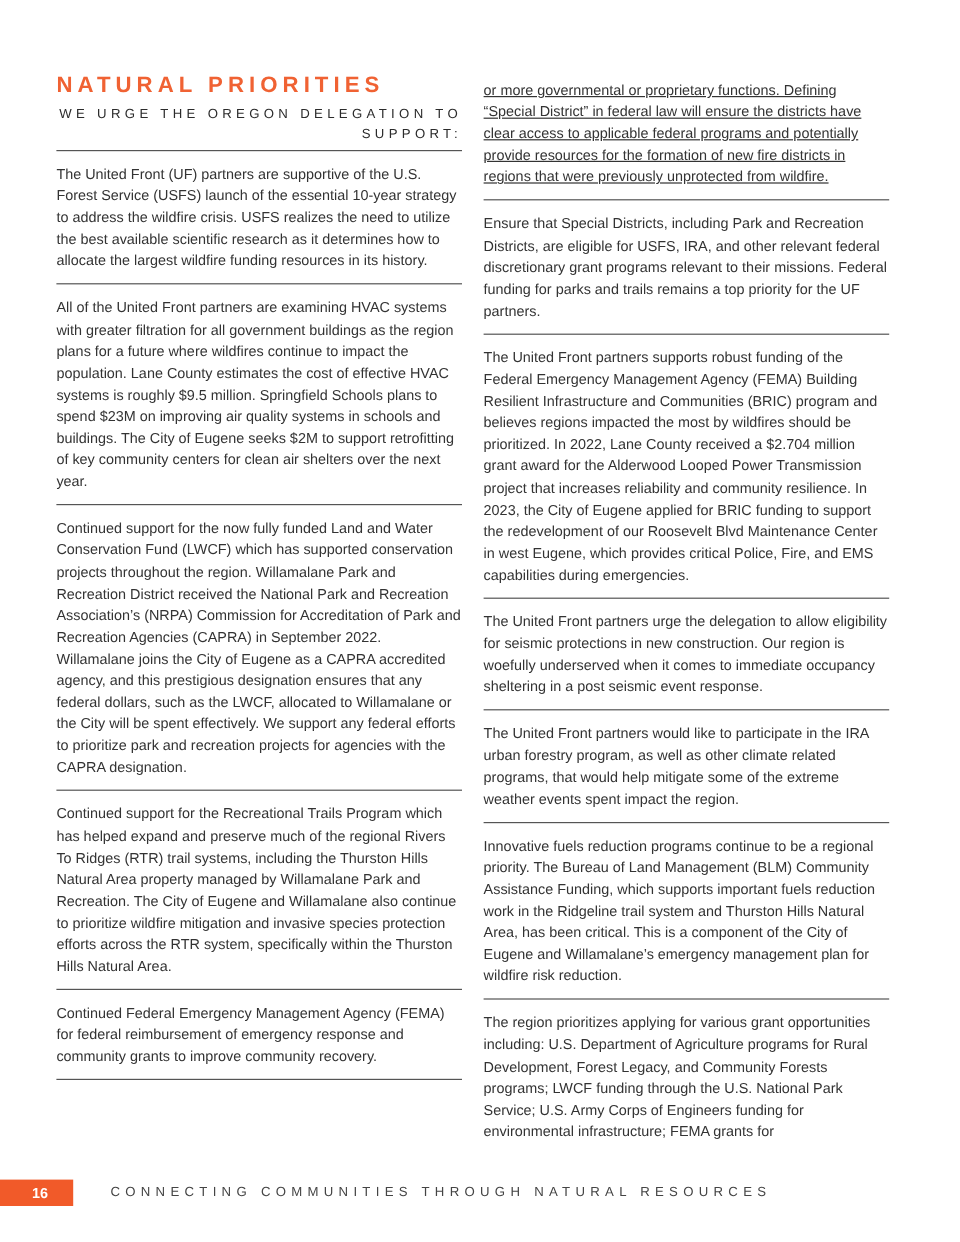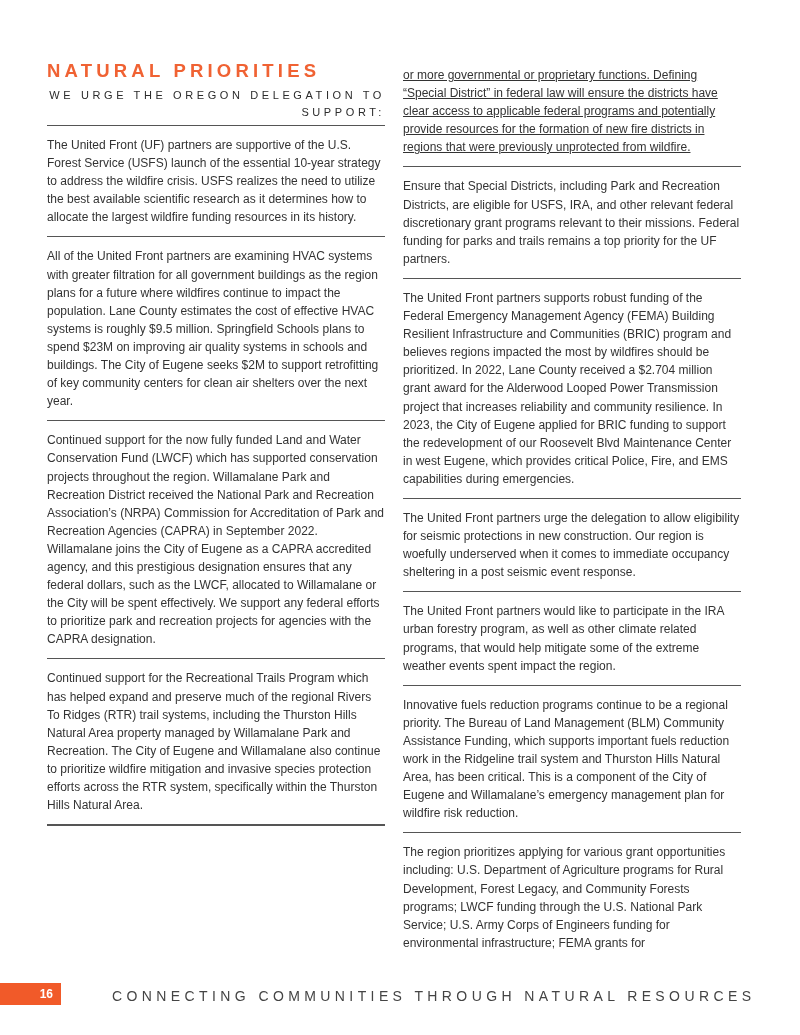--- a/index.html
+++ b/index.html
@@ -11,39 +11,40 @@
       font-size: 11px; letter-spacing: 3.6px; line-height: 16.5px; color: #2b2b2b; font-weight: normal; text-align: right; }
     .block { font-size: 12px; line-height: 18.1px; color: #333; margin: 0; }
     .rule { height: 0; border-top: 1.3px solid #555; margin: 0; }
     .left-stack { position: absolute; left: 47px; top: 125px; width: 338px; }
     .right-stack { position: absolute; left: 403px; top: 66px; width: 338px; }
     .left-stack .block, .right-stack .block { padding: 10px 0 10px 0; }
     .left-stack .block:first-child { padding-top: 9px; }
     .right-stack .block:first-child { padding-top: 0; text-decoration: underline; }
     .footer-badge { position: absolute; left: 0; top: 983px; width: 61px; height: 22px;
       background: #f15a29; color: #fff; font-weight: bold; font-size: 12px;
-      display: flex; align-items: center; justify-content: flex-end; padding-right: 8px; box-sizing: border-box; }
-    .footer-text { position: absolute; left: 92px; top: 988px; font-size: 14px; letter-spacing: 4.4px; color: #444; white-space: nowrap; margin-left: 20px; }
+      display: flex; align-items: center; justify-content: flex-end; padding-right: 21px; box-sizing: border-box; }
+    .footer-text { position: absolute; left: 92px; top: 988px; font-size: 11px; letter-spacing: 4.4px; color: #444; white-space: nowrap; }
   </style>
 </head>
 <body>
 
 <h1 class="title">NATURAL PRIORITIES</h1>
 <h2 class="subtitle">WE URGE THE OREGON DELEGATION TO SUPPORT:</h2>
 
 <div class="left-stack">
   <div class="rule"></div>
   <p class="block">The United Front (UF) partners are supportive of the U.S. Forest Service (USFS) launch of the essential 10-year strategy to address the wildfire crisis. USFS realizes the need to utilize the best available scientific research as it determines how to allocate the largest wildfire funding resources in its history.</p>
   <div class="rule"></div>
   <p class="block">All of the United Front partners are examining HVAC systems with greater filtration for all government buildings as the region plans for a future where wildfires continue to impact the population. Lane County estimates the cost of effective HVAC systems is roughly $9.5 million. Springfield Schools plans to spend $23M on improving air quality systems in schools and buildings. The City of Eugene seeks $2M to support retrofitting of key community centers for clean air shelters over the next year.</p>
   <div class="rule"></div>
   <p class="block">Continued support for the now fully funded Land and Water Conservation Fund (LWCF) which has supported conservation projects throughout the region. Willamalane Park and Recreation District received the National Park and Recreation Association’s (NRPA) Commission for Accreditation of Park and Recreation Agencies (CAPRA) in September 2022. Willamalane joins the City of Eugene as a CAPRA accredited agency, and this prestigious designation ensures that any federal dollars, such as the LWCF, allocated to Willamalane or the City will be spent effectively. We support any federal efforts to prioritize park and recreation projects for agencies with the CAPRA designation.</p>
   <div class="rule"></div>
   <p class="block">Continued support for the Recreational Trails Program which has helped expand and preserve much of the regional Rivers To Ridges (RTR) trail systems, including the Thurston Hills Natural Area property managed by Willamalane Park and Recreation. The City of Eugene and Willamalane also continue to prioritize wildfire mitigation and invasive species protection efforts across the RTR system, specifically within the Thurston Hills Natural Area.</p>
   <div class="rule"></div>
+  <p class="block">Continued Federal Emergency Management Agency (FEMA) for federal reimbursement of emergency response and community grants to improve community recovery.</p>
   <div class="rule"></div>
 </div>
 
 <div class="right-stack">
   <p class="block">or more governmental or proprietary functions. Defining “Special District” in federal law will ensure the districts have clear access to applicable federal programs and potentially provide resources for the formation of new fire districts in regions that were previously unprotected from wildfire.</p>
   <div class="rule"></div>
   <p class="block">Ensure that Special Districts, including Park and Recreation Districts, are eligible for USFS, IRA, and other relevant federal discretionary grant programs relevant to their missions. Federal funding for parks and trails remains a top priority for the UF partners.</p>
   <div class="rule"></div>
   <p class="block">The United Front partners supports robust funding of the Federal Emergency Management Agency (FEMA) Building Resilient Infrastructure and Communities (BRIC) program and believes regions impacted the most by wildfires should be prioritized. In 2022, Lane County received a $2.704 million grant award for the Alderwood Looped Power Transmission project that increases reliability and community resilience. In 2023, the City of Eugene applied for BRIC funding to support the redevelopment of our Roosevelt Blvd Maintenance Center in west Eugene, which provides critical Police, Fire, and EMS capabilities during emergencies.</p>
   <div class="rule"></div>

